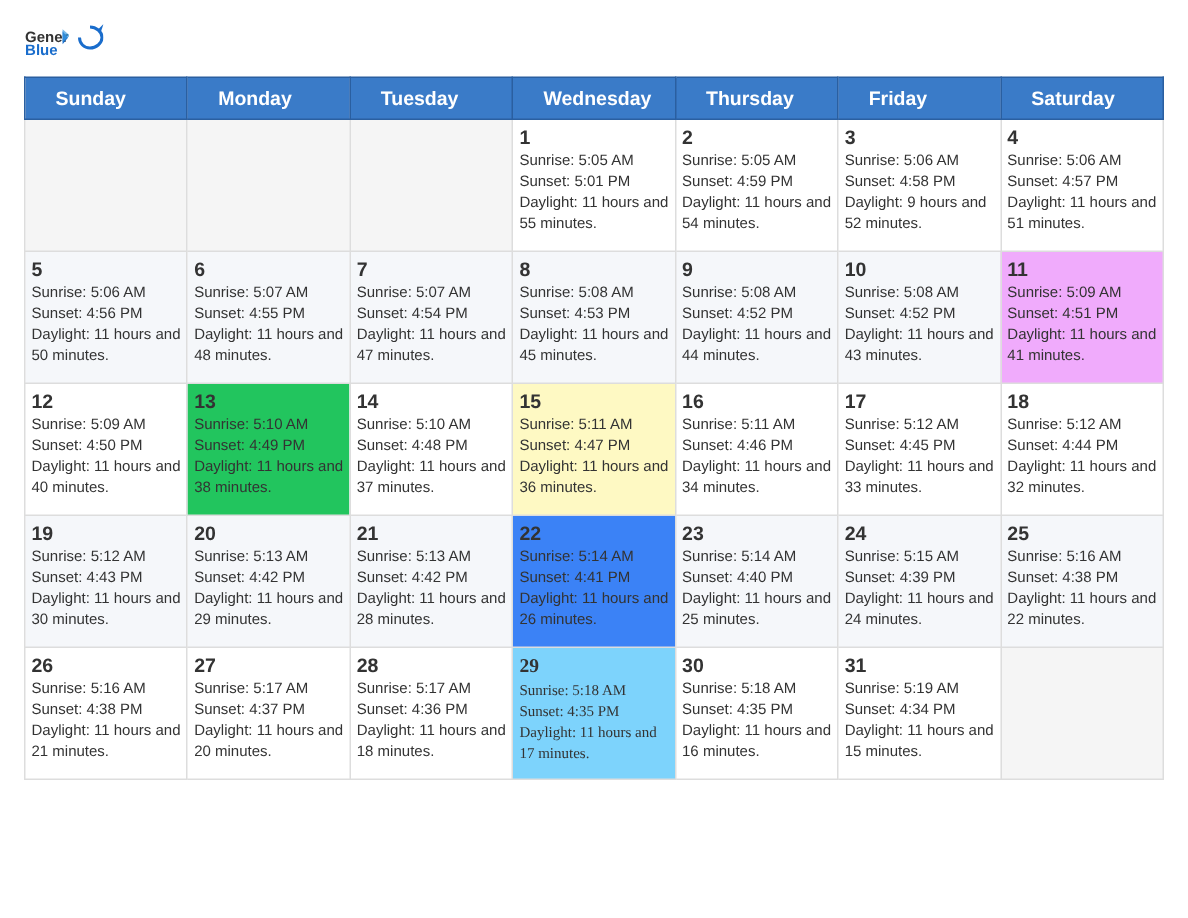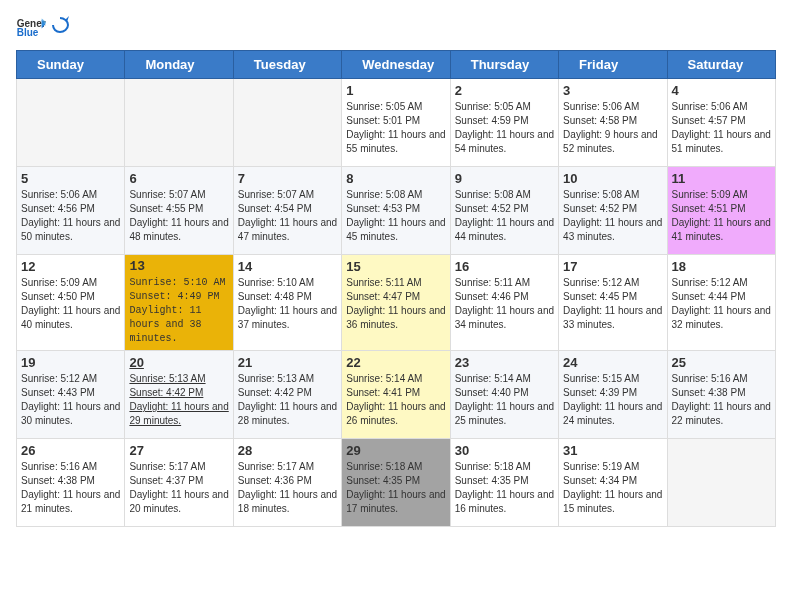--- a/index.html
+++ b/index.html
@@ -177,21 +177,21 @@
           <td style="background: #f0abfc;">
             <span class="day-number">11</span>
             <div class="day-info"><span>Sunrise: 5:09 AM</span><br><span>Sunset: 4:51 PM</span><br><span>Daylight: 11 hours and 41 minutes.</span></div>
           </td>
         </tr>
         <tr>
           <td style="background: white;">
             <span class="day-number">12</span>
             <div class="day-info"><span>Sunrise: 5:09 AM</span><br><span>Sunset: 4:50 PM</span><br><span>Daylight: 11 hours and 40 minutes.</span></div>
           </td>
-          <td style="background: #eab308; font-family: Liberation Mono, monospace;">
+          <td style="background: #22c55e;">
             <span class="day-number">13</span>
             <div class="day-info"><span>Sunrise: 5:10 AM</span><br><span>Sunset: 4:49 PM</span><br><span>Daylight: 11 hours and 38 minutes.</span></div>
           </td>
           <td style="background: white;">
             <span class="day-number">14</span>
             <div class="day-info"><span>Sunrise: 5:10 AM</span><br><span>Sunset: 4:48 PM</span><br><span>Daylight: 11 hours and 37 minutes.</span></div>
           </td>
           <td style="background: #fef9c3;">
             <span class="day-number">15</span>
             <div class="day-info"><span>Sunrise: 5:11 AM</span><br><span>Sunset: 4:47 PM</span><br><span>Daylight: 11 hours and 36 minutes.</span></div>
@@ -207,29 +207,29 @@
           <td style="background: white;">
             <span class="day-number">18</span>
             <div class="day-info"><span>Sunrise: 5:12 AM</span><br><span>Sunset: 4:44 PM</span><br><span>Daylight: 11 hours and 32 minutes.</span></div>
           </td>
         </tr>
         <tr>
           <td style="background: rgb(245, 247, 250);">
             <span class="day-number">19</span>
             <div class="day-info"><span>Sunrise: 5:12 AM</span><br><span>Sunset: 4:43 PM</span><br><span>Daylight: 11 hours and 30 minutes.</span></div>
           </td>
-          <td style="background: rgb(245, 247, 250); text-decoration: underline;">
+          <td style="background: rgb(245, 247, 250);">
             <span class="day-number">20</span>
             <div class="day-info"><span>Sunrise: 5:13 AM</span><br><span>Sunset: 4:42 PM</span><br><span>Daylight: 11 hours and 29 minutes.</span></div>
           </td>
           <td style="background: rgb(245, 247, 250); margin-top: 18px;">
             <span class="day-number">21</span>
             <div class="day-info"><span>Sunrise: 5:13 AM</span><br><span>Sunset: 4:42 PM</span><br><span>Daylight: 11 hours and 28 minutes.</span></div>
           </td>
-          <td style="background: #fef9c3; margin-left: 11px;">
+          <td style="background: #3b82f6; margin-left: 11px;">
             <span class="day-number">22</span>
             <div class="day-info"><span>Sunrise: 5:14 AM</span><br><span>Sunset: 4:41 PM</span><br><span>Daylight: 11 hours and 26 minutes.</span></div>
           </td>
           <td style="background: rgb(245, 247, 250);">
             <span class="day-number">23</span>
             <div class="day-info"><span>Sunrise: 5:14 AM</span><br><span>Sunset: 4:40 PM</span><br><span>Daylight: 11 hours and 25 minutes.</span></div>
           </td>
           <td style="background: rgb(245, 247, 250);">
             <span class="day-number">24</span>
             <div class="day-info"><span>Sunrise: 5:15 AM</span><br><span>Sunset: 4:39 PM</span><br><span>Daylight: 11 hours and 24 minutes.</span></div>
@@ -245,21 +245,21 @@
             <div class="day-info"><span>Sunrise: 5:16 AM</span><br><span>Sunset: 4:38 PM</span><br><span>Daylight: 11 hours and 21 minutes.</span></div>
           </td>
           <td style="background: white;">
             <span class="day-number">27</span>
             <div class="day-info"><span>Sunrise: 5:17 AM</span><br><span>Sunset: 4:37 PM</span><br><span>Daylight: 11 hours and 20 minutes.</span></div>
           </td>
           <td style="background: white;">
             <span class="day-number">28</span>
             <div class="day-info"><span>Sunrise: 5:17 AM</span><br><span>Sunset: 4:36 PM</span><br><span>Daylight: 11 hours and 18 minutes.</span></div>
           </td>
-          <td style="background: #a3a3a3;">
+          <td style="background: #7dd3fc; font-family: Liberation Serif, serif;">
             <span class="day-number">29</span>
             <div class="day-info"><span>Sunrise: 5:18 AM</span><br><span>Sunset: 4:35 PM</span><br><span>Daylight: 11 hours and 17 minutes.</span></div>
           </td>
           <td style="background: white;">
             <span class="day-number">30</span>
             <div class="day-info"><span>Sunrise: 5:18 AM</span><br><span>Sunset: 4:35 PM</span><br><span>Daylight: 11 hours and 16 minutes.</span></div>
           </td>
           <td style="background: white; margin-left: 40px;">
             <span class="day-number">31</span>
             <div class="day-info"><span>Sunrise: 5:19 AM</span><br><span>Sunset: 4:34 PM</span><br><span>Daylight: 11 hours and 15 minutes.</span></div>

